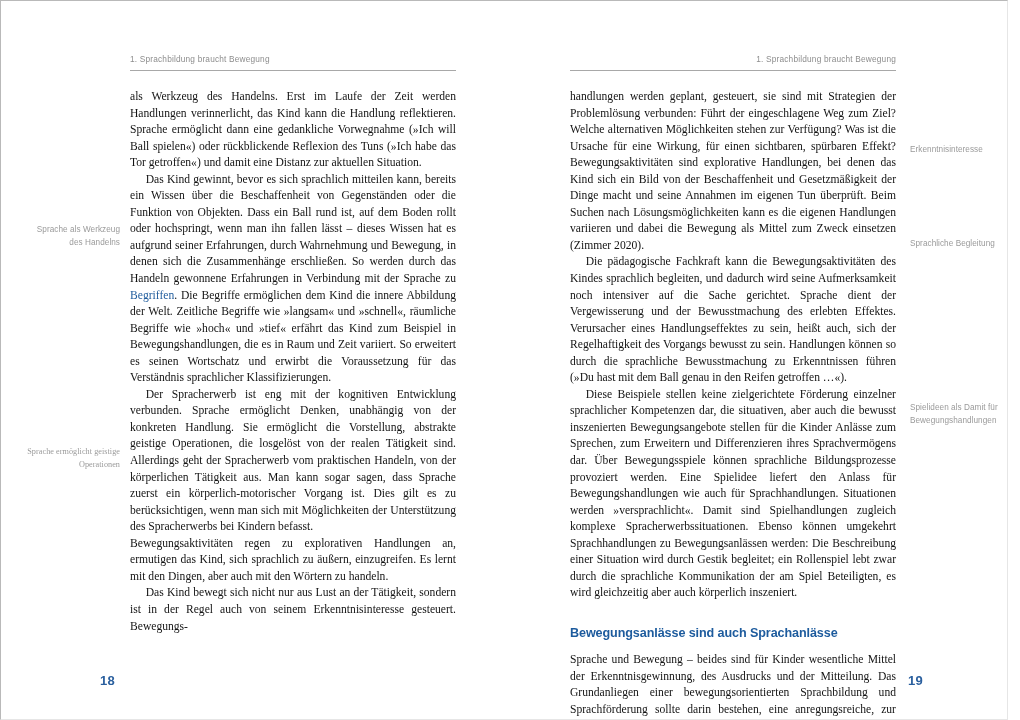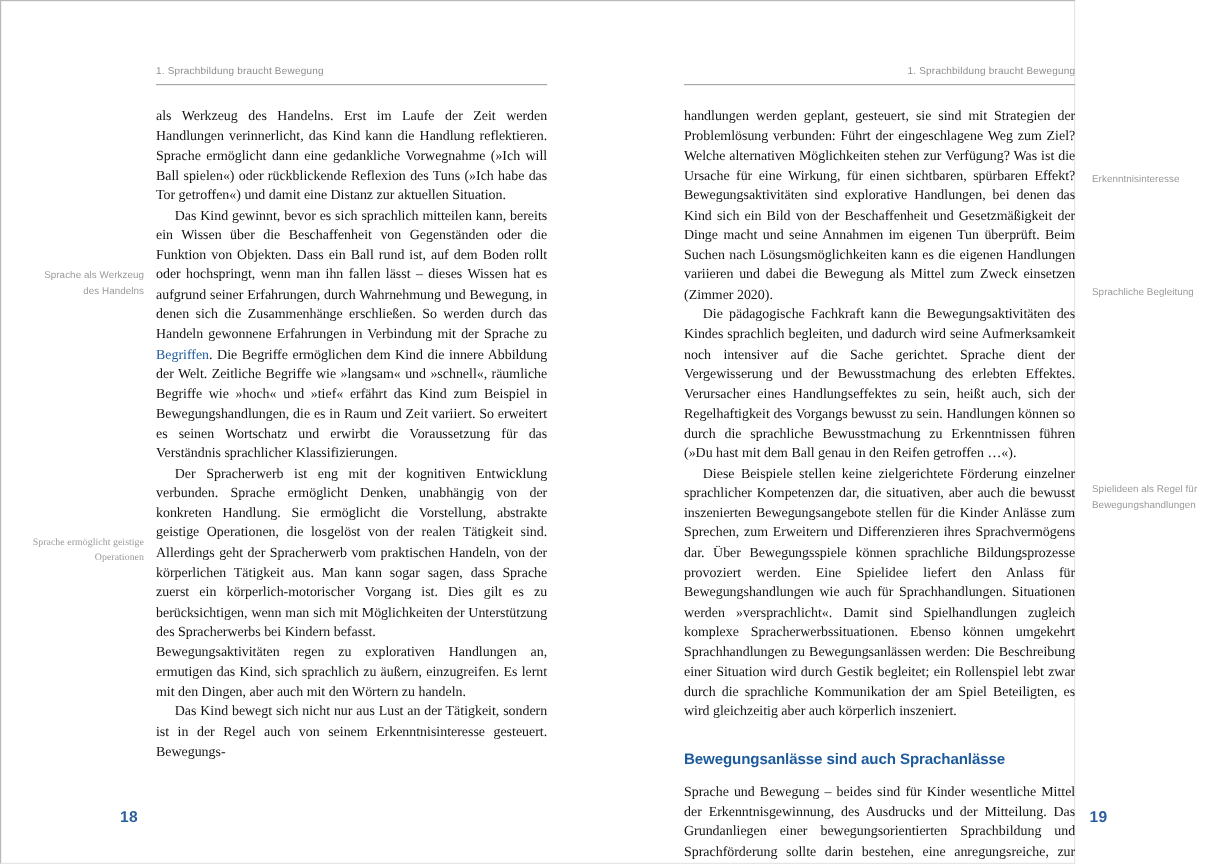--- a/index.html
+++ b/index.html
@@ -12,21 +12,21 @@
     height: 720px;
     background: #ffffff;
     font-family: "Liberation Serif", serif;
     -webkit-font-smoothing: antialiased;
     overflow: hidden;
   }
 
   
   .spread {
     position: relative;
-    width: 896px;
+    width: 1008px;
     height: 720px;
     box-sizing: border-box;
     border-top: 1px solid #b9b9b9;
     border-left: 1px solid #b9b9b9;
     border-right: 1px solid #e6e6e6;
     border-bottom: 1px solid #e6e6e6;
     background: #ffffff;
   }
 
   .page {
@@ -165,21 +165,21 @@
 
   <div class="page page-right">
 
     <div class="runhead">1. Sprachbildung braucht Bewegung</div>
     <div class="runhead-rule"></div>
 
     <div class="note" style="top:118px;margin-top:24px;">Erkenntnisinteresse</div>
 
     <div class="note" style="top:236px;">Sprachliche Begleitung</div>
 
-    <div class="note" style="top:400px;">Spielideen als Regel für Bewegungshandlungen</div>
+    <div class="note" style="top:400px;">Spielideen als Damit für Bewegungshandlungen</div>
 
     <div class="col">
 
       <p>handlungen werden geplant, gesteuert, sie sind mit Strategien der Problemlösung verbunden: Führt der eingeschlagene Weg zum Ziel? Welche alternativen Möglichkeiten stehen zur Verfügung? Was ist die Ursache für eine Wirkung, für einen sichtbaren, spürbaren Effekt? Bewegungsaktivitäten sind explorative Handlungen, bei denen das Kind sich ein Bild von der Beschaffenheit und Gesetzmäßigkeit der Dinge macht und seine Annahmen im eigenen Tun überprüft. Beim Suchen nach Lösungsmöglichkeiten kann es die eigenen Handlungen variieren und dabei die Bewegung als Mittel zum Zweck einsetzen (Zimmer 2020).</p>
 
       <p class="ind">Die pädagogische Fachkraft kann die Bewegungsaktivitäten des Kindes sprachlich begleiten, und dadurch wird seine Aufmerksamkeit noch intensiver auf die Sache gerichtet. Sprache dient der Vergewisserung und der Bewusstmachung des erlebten Effektes. Verursacher eines Handlungseffektes zu sein, heißt auch, sich der Regelhaftigkeit des Vorgangs bewusst zu sein. Handlungen können so durch die sprachliche Bewusstmachung zu Erkenntnissen führen (»Du hast mit dem Ball genau in den Reifen getroffen …«).</p>
 
       <p class="ind">Diese Beispiele stellen keine zielgerichtete Förderung einzelner sprachlicher Kompetenzen dar, die situativen, aber auch die bewusst inszenierten Bewegungsangebote stellen für die Kinder Anlässe zum Sprechen, zum Erweitern und Differenzieren ihres Sprachvermögens dar. Über Bewegungsspiele können sprachliche Bildungsprozesse provoziert werden. Eine Spielidee liefert den Anlass für Bewegungshandlungen wie auch für Sprachhandlungen. Situationen werden »versprachlicht«. Damit sind Spielhandlungen zugleich komplexe Spracherwerbssituationen. Ebenso können umgekehrt Sprachhandlungen zu Bewegungsanlässen werden: Die Beschreibung einer Situation wird durch Gestik begleitet; ein Rollenspiel lebt zwar durch die sprachliche Kommunikation der am Spiel Beteiligten, es wird gleichzeitig aber auch körperlich inszeniert.</p>
 
       <h2 class="sec">Bewegungsanlässe sind auch Sprachanlässe</h2>

